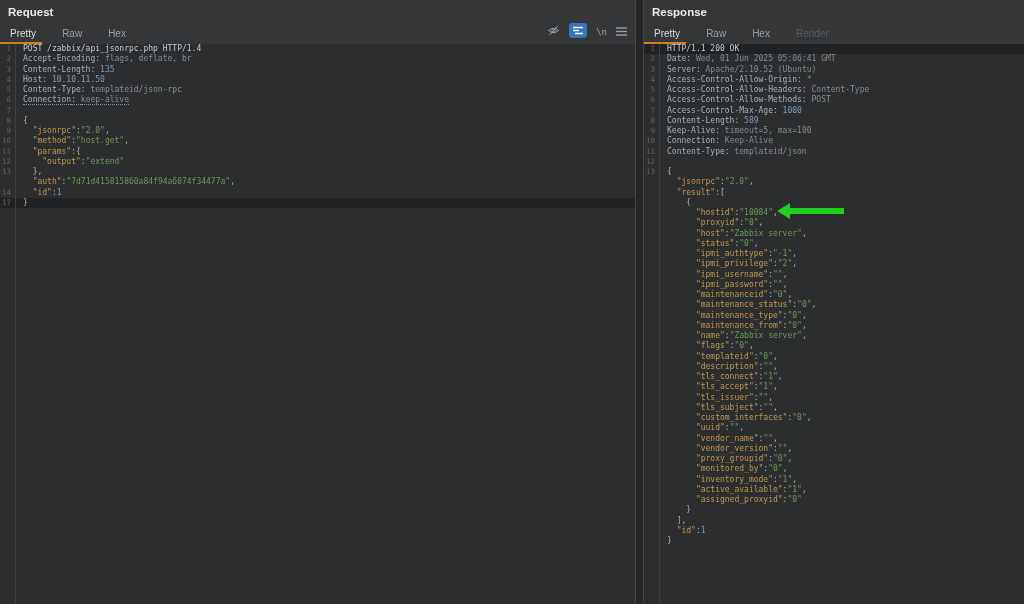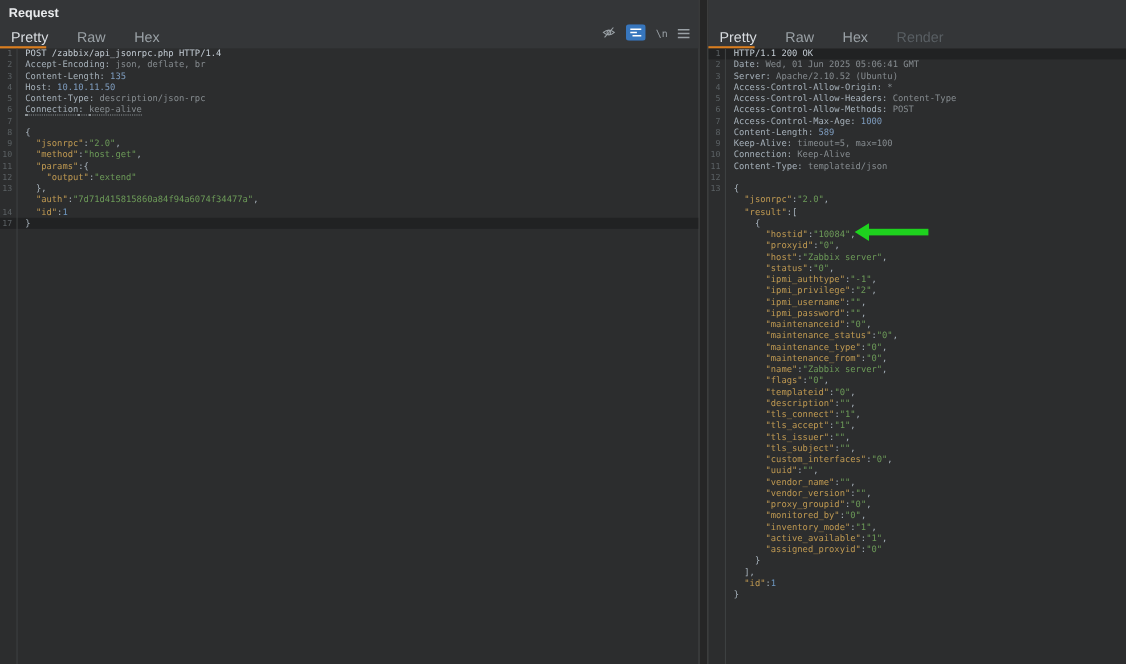--- a/index.html
+++ b/index.html
@@ -7,21 +7,21 @@
     width:1024px;height:604px;overflow:hidden;display:flex;
     background:#262626;font-family:"Liberation Sans",sans-serif;
   }
   .panel{background:#2c2d2e;display:flex;flex-direction:column;position:relative;height:604px}
   .panel.left{width:636px;border-right:1px solid #454647;box-sizing:border-box}
   .gap{width:7px;background:#262626;flex:none}
   .panel.right{flex:1;border-left:1px solid #454647;box-sizing:border-box}
   .phead{height:44px;background:#343638;position:relative;flex:none}
   .ptitle{color:#e9ebed;font-weight:bold;font-size:11.5px;padding:6px 0 0 8px}
   .tabs{position:absolute;left:10px;top:24px;height:18px;display:flex;gap:26px;align-items:center}
-  .tab{font-size:13px;color:#9aa1a6;cursor:default}
+  .tab{font-size:10px;color:#9aa1a6;cursor:default}
   .tab.active{color:#d8dce0}
   .tab.disabled{color:#595f63}
   .underline{position:absolute;left:0;bottom:0;height:2px;width:42px;background:#d97e20}
   .toolbar{position:absolute;right:8px;top:23px;height:18px;display:flex;align-items:center;gap:9px}
   .nl-label{color:#9aa1a6;font-family:"DejaVu Sans Mono",monospace;font-size:9px}
   .editor{flex:1;position:relative;font-family:"DejaVu Sans Mono",monospace;font-size:8px;color:#c2cbd3;overflow:hidden}
   .gsep{position:absolute;left:15px;top:0;bottom:0;width:1px;background:#3d4041}
   .line{height:10.25px;line-height:10.25px;display:flex;white-space:pre}
   .line.hl{background:#212223}
   .ln{flex:0 0 15px;box-sizing:border-box;text-align:right;color:#5b6164;font-size:7.5px;padding-right:4px}
@@ -74,42 +74,43 @@
           <line x1="0" y1="5.5" x2="11" y2="5.5" stroke="#9aa1a6" stroke-width="1.4"></line>
           <line x1="0" y1="9" x2="11" y2="9" stroke="#9aa1a6" stroke-width="1.4"></line>
         </svg>
       </span>
     </div>
     <div class="underline"></div>
   </div>
   <div class="editor" id="req-editor">
     <div class="gsep"></div>
   <div class="line"><span class="ln">1</span><span class="code"><span class="p">POST /zabbix/api_jsonrpc.php HTTP/1.4</span></span></div>
-      <div class="line"><span class="ln">2</span><span class="code"><span class="hn">Accept-Encoding</span><span class="hn">: </span><span class="hv">json, deflate, br</span></span></div>
+      <div class="line"><span class="ln">2</span><span class="code"><span class="hn">Accept-Encoding</span><span class="hn">: </span><span class="hv">flags, deflate, br</span></span></div>
       <div class="line"><span class="ln">3</span><span class="code"><span class="hn">Content-Length</span><span class="hn">: </span><span class="nm">135</span></span></div>
       <div class="line"><span class="ln">4</span><span class="code"><span class="hn">Host</span><span class="hn">: </span><span class="nm">10.10.11.50</span></span></div>
-      <div class="line"><span class="ln">5</span><span class="code"><span class="hn">Content-Type</span><span class="hn">: </span><span class="hv">description/json-rpc</span></span></div>
+      <div class="line"><span class="ln">5</span><span class="code"><span class="hn">Content-Type</span><span class="hn">: </span><span class="hv">templateid/json-rpc</span></span></div>
       <div class="line"><span class="ln">6</span><span class="code"><span class="hn udot">Connection</span><span class="hn udot">: </span><span class="hv udot">keep-alive</span></span></div>
       <div class="line"><span class="ln">7</span><span class="code"></span></div>
       <div class="line"><span class="ln">8</span><span class="code"><span class="pu">{</span></span></div>
       <div class="line"><span class="ln">9</span><span class="code"><span class="p">  </span><span class="k">"jsonrpc"</span><span class="pu">:</span><span class="s">"2.0"</span><span class="pu">,</span></span></div>
       <div class="line"><span class="ln">10</span><span class="code"><span class="p">  </span><span class="k">"method"</span><span class="pu">:</span><span class="s">"host.get"</span><span class="pu">,</span></span></div>
       <div class="line"><span class="ln">11</span><span class="code"><span class="p">  </span><span class="k">"params"</span><span class="pu">:</span><span class="pu">{</span></span></div>
       <div class="line"><span class="ln">12</span><span class="code"><span class="p">    </span><span class="k">"output"</span><span class="pu">:</span><span class="s">"extend"</span></span></div>
       <div class="line"><span class="ln">13</span><span class="code"><span class="pu">  },</span></span></div>
       <div class="line"><span class="ln"></span><span class="code"><span class="p">  </span><span class="k">"auth"</span><span class="pu">:</span><span class="s">"7d71d415815860a84f94a6074f34477a"</span><span class="pu">,</span></span></div>
       <div class="line"><span class="ln">14</span><span class="code"><span class="p">  </span><span class="k">"id"</span><span class="pu">:</span><span class="n">1</span></span></div>
       <div class="line hl"><span class="ln">17</span><span class="code"><span class="pu">}</span></span></div>
     </div>
 </section>
 
 <div class="gap"></div>
 
 <section class="panel right">
   <div class="phead">
+    <div class="ptitle">Response</div>
     <div class="tabs" id="res-tabs">
         <span class="tab active">Pretty</span>
         <span class="tab">Raw</span>
         <span class="tab">Hex</span>
         <span class="tab disabled">Render</span>
       </div>
     <div class="underline"></div>
   </div>
   <div class="editor" id="res-editor">
     <div class="gsep"></div>

